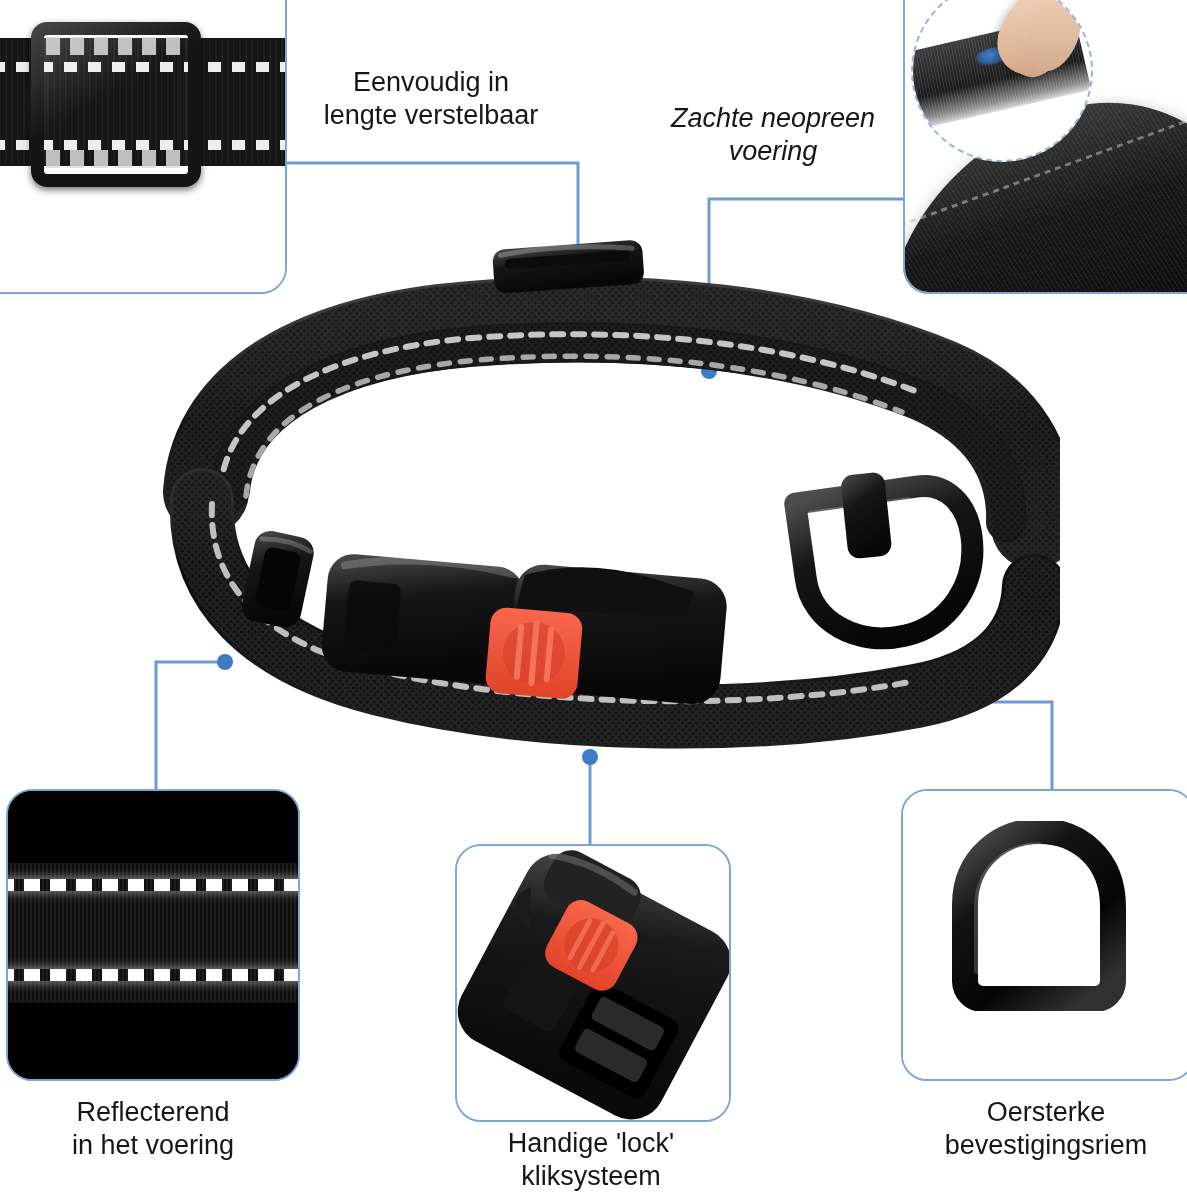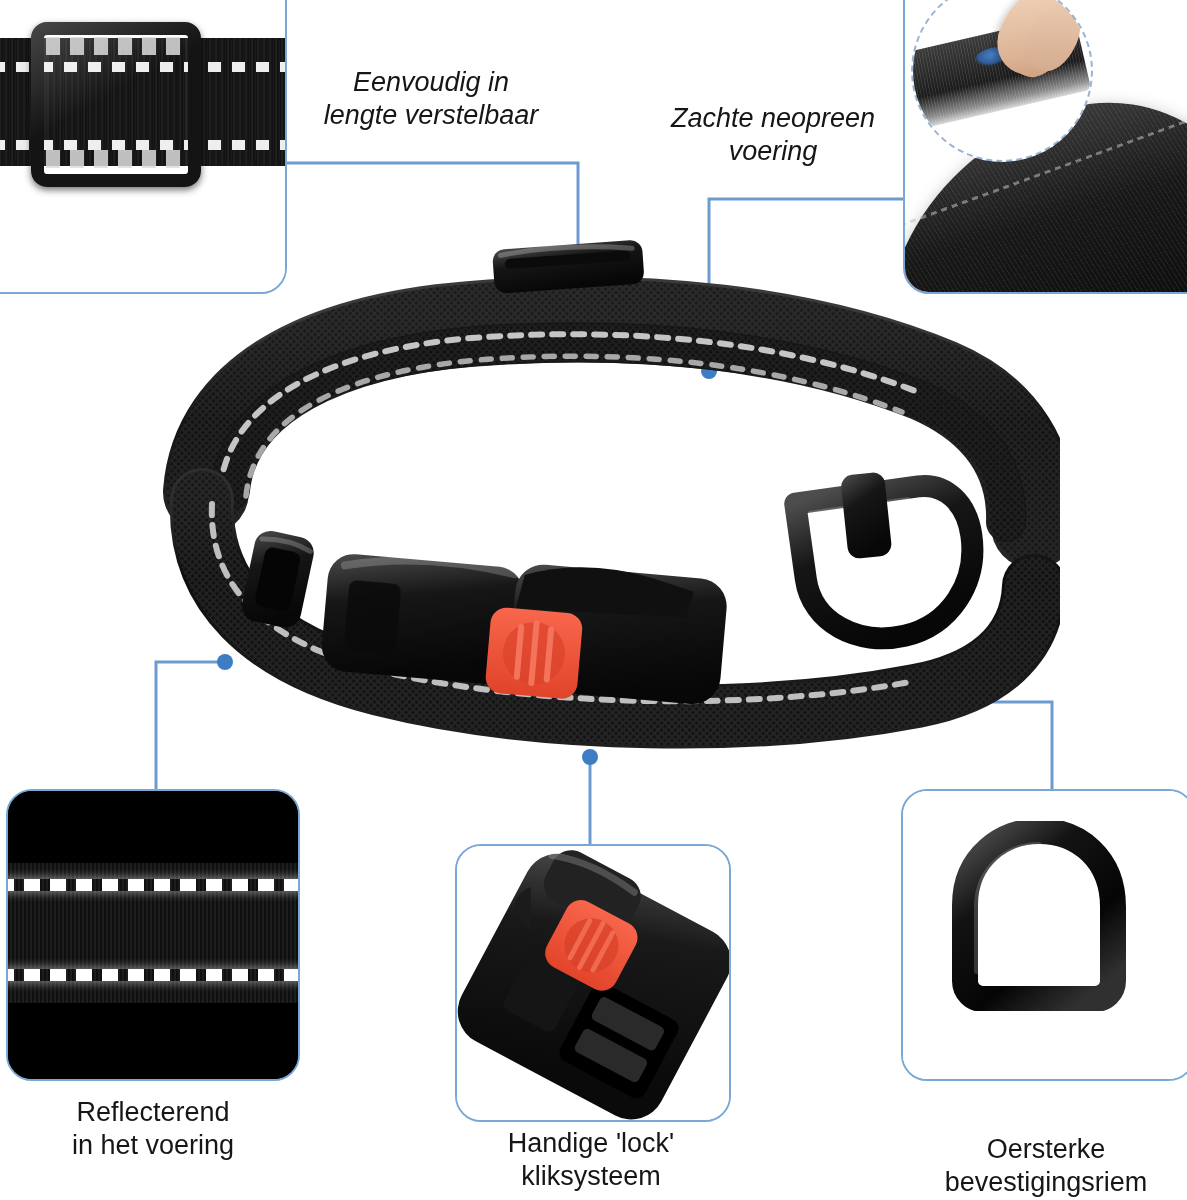--- a/index.html
+++ b/index.html
@@ -120,21 +120,21 @@
       <div class="frame"></div>
       <div style="position:absolute;left:72px;top:63px;width:140px;height:18px;
                   background:repeating-linear-gradient(90deg,#ddd 0 14px,rgba(0,0,0,0) 14px 24px);
                   opacity:.85;"></div>
       <div style="position:absolute;left:72px;top:176px;width:140px;height:18px;
                   background:repeating-linear-gradient(90deg,#ddd 0 14px,rgba(0,0,0,0) 14px 24px);
                   opacity:.85;"></div>
     </div>
   </div>
 
-  <div class="caption" id="cap-adjustable" style="left:296px;top:66px;width:270px;font-style:italic;">Eenvoudig in
+  <div class="caption" id="cap-adjustable" style="left:296px;top:66px;width:270px;">Eenvoudig in
 lengte verstelbaar</div>
 
   <div class="inset" id="inset-neoprene" style="left:903px;top:-28px;width:312px;height:318px;">
     <div class="ph" style="background:#fff;">
       <div class="foamband">
         <div class="foamtex"></div>
         <div class="edgestitch"></div>
 
       </div>
       <div class="bubble">
@@ -211,21 +211,21 @@
             <stop offset="1" stop-color="#303030"></stop>
           </linearGradient>
         </defs>
         <path d="M28,160 L28,84 C28,36 66,10 102,10 C142,10 176,38 176,86
                  L176,160 C176,170 168,178 158,178 L46,178 C36,178 28,170 28,160 Z" fill="none" stroke="url(#dg)" stroke-width="26" stroke-linejoin="round"></path>
         <path d="M40,150 L40,86 C40,48 70,24 102,24" fill="none" stroke="rgba(255,255,255,.18)" stroke-width="6" stroke-linecap="round"></path>
       </svg>
     </div>
   </div>
 
-  <div class="caption" id="cap-dring" style="left:920px;top:1096px;width:252px;margin-top:37px;">Oersterke
+  <div class="caption" id="cap-dring" style="left:920px;top:1096px;width:252px;">Oersterke
 bevestigingsriem</div>
 
   <div class="product">
     <svg class="prod-svg" viewBox="0 0 920 560" xmlns="http://www.w3.org/2000/svg">
       <defs>
         <linearGradient id="strapg" x1="0" y1="0" x2="0" y2="1">
           <stop offset="0" stop-color="#2e2e2e"></stop>
           <stop offset="0.35" stop-color="#0d0d0d"></stop>
           <stop offset="1" stop-color="#1f1f1f"></stop>
         </linearGradient>

